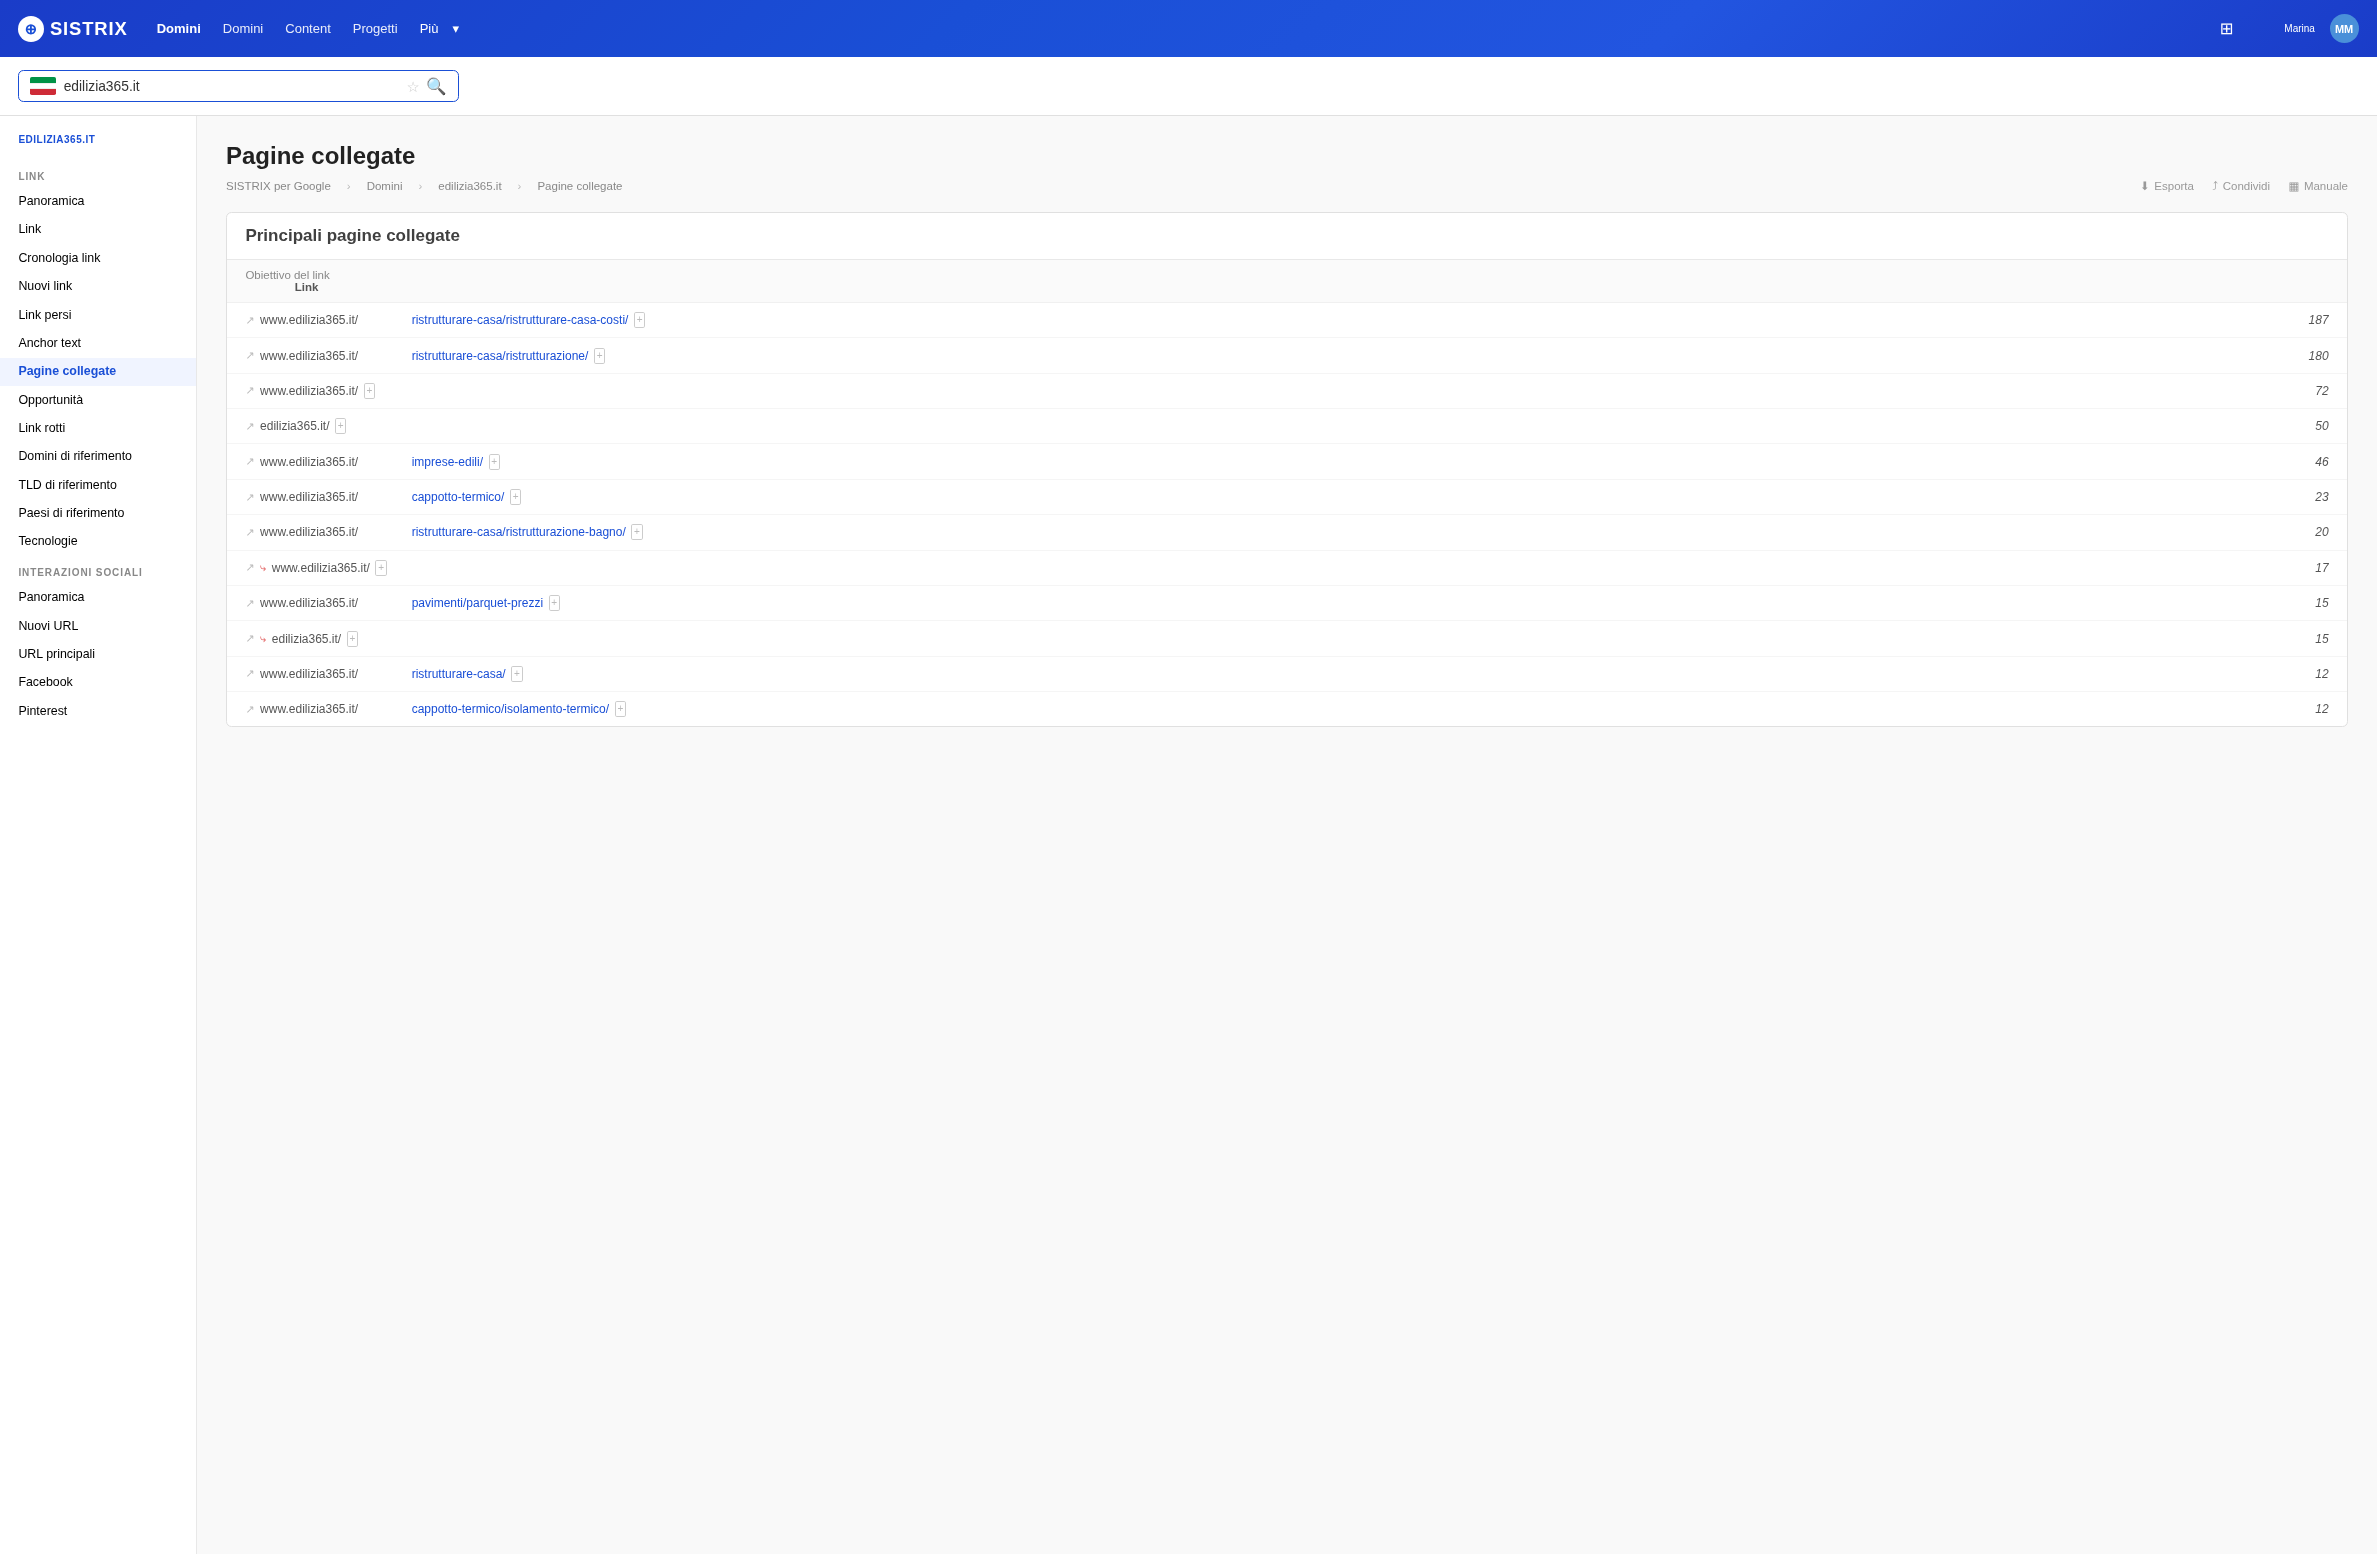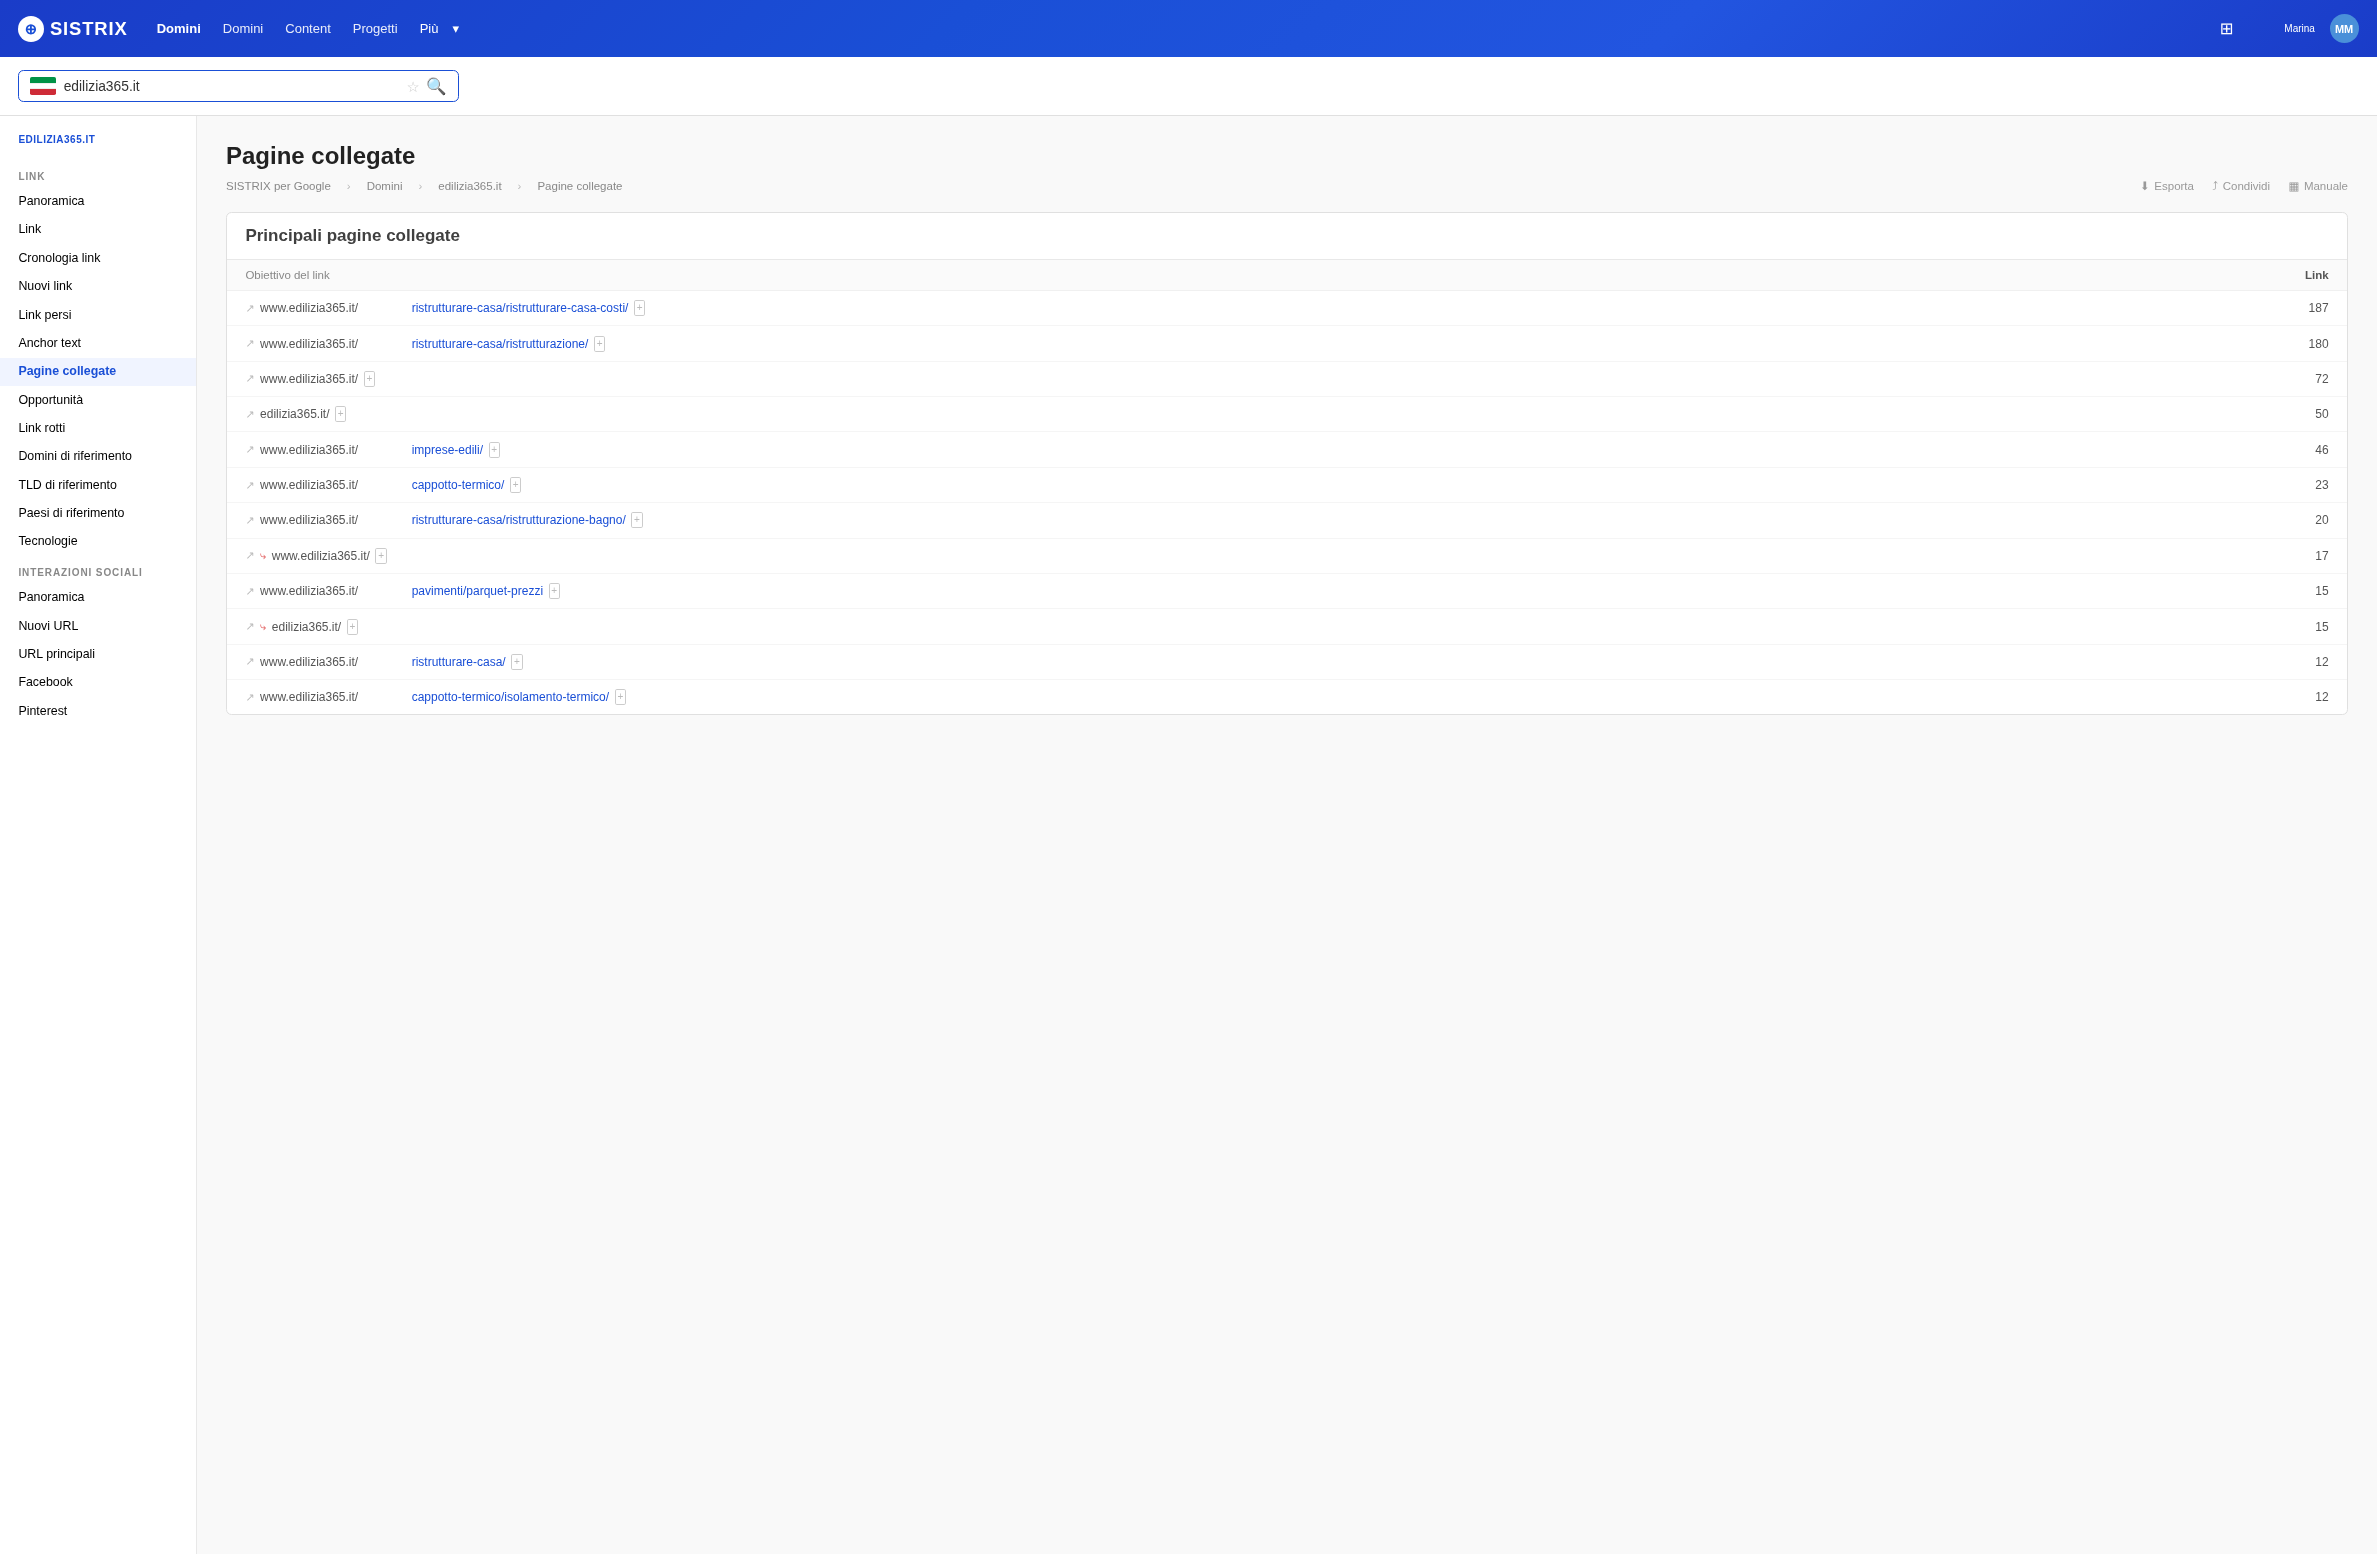--- a/index.html
+++ b/index.html
@@ -209,24 +209,25 @@
       border-bottom: 0.9px solid #e8e8e8;
     }
     .table-section-title {
       font-size: 17px;
       font-weight: 700;
       color: #404040;
       margin-top: 45px;
     }
     .table-col-headers {
       display: flex;
-      align-items: flex-end;
+      align-items: flex-start;
       padding: 9.2px 18.4px;
       border-bottom: 0.9px solid #f0f0f0;
       background: #fafafa;
+      flex-direction: column;
     }
     .col-obiettivo {
       flex: 1;
       font-size: 11.5px;
       color: #888;
       font-weight: 500;
     }
     .col-link {
       width: 73px;
       text-align: right;
@@ -250,20 +251,21 @@
       color: #555;
     }
     .row-url-text { color: #555; }
     .row-url-highlight { color: #1a4fd6; font-weight: 500; padding-left: 48px; }
     .row-count {
       width: 73px;
       text-align: right;
       font-size: 12px;
       color: #555;
       font-weight: 500;
+      font-style: italic;
     }
     .external-icon {
       color: #bbb;
       font-size: 11px;
       flex-shrink: 0;
     }
     .plus-icon {
       color: #bbb;
       font-size: 10px;
       border: 0.9px solid #ccc;

